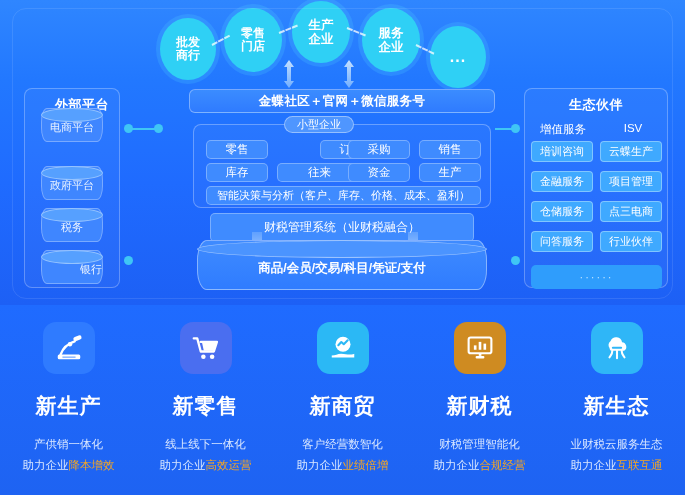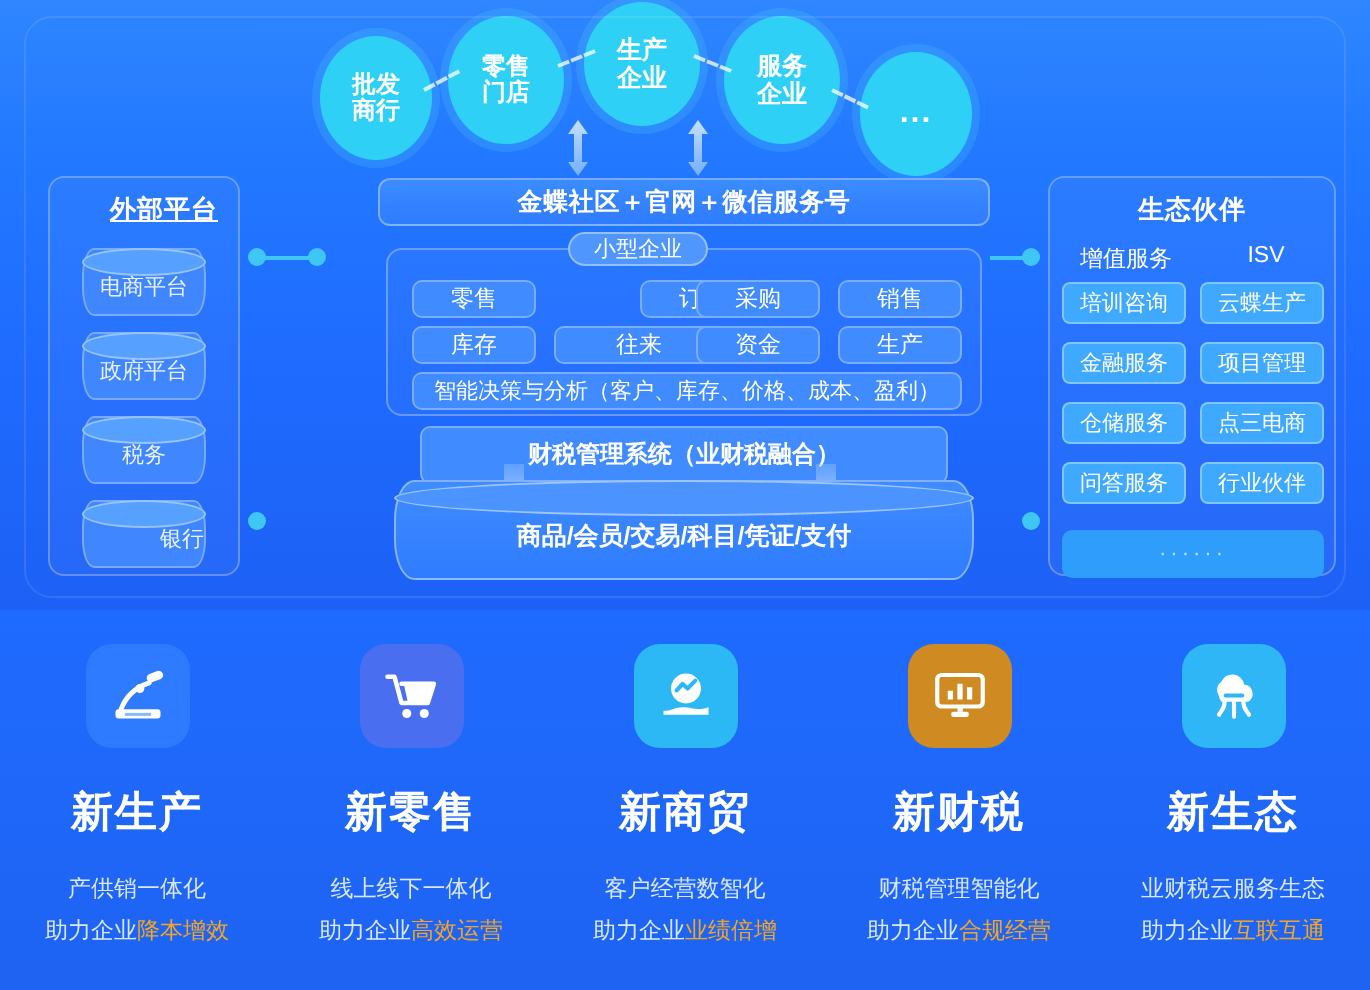--- a/index.html
+++ b/index.html
@@ -191,23 +191,23 @@
       <path d="M6 0 L11 7 L8 7 L8 21 L11 21 L6 28 L1 21 L4 21 L4 7 L1 7 Z" fill="url(#ga)"></path>
     </svg>
   </div>
   <div class="vArrow" style="left:343px; top:60px;">
     <svg width="12" height="28" viewBox="0 0 12 28">
       <path d="M6 0 L11 7 L8 7 L8 21 L11 21 L6 28 L1 21 L4 21 L4 7 L1 7 Z" fill="url(#ga)"></path>
     </svg>
   </div>
 
   <div class="panel" style="left:24px; top:88px; width:96px; height:200px;"></div>
-  <div class="panel-title" style="left:24px; top:96px; width:116px;text-decoration:underline;">外部平台</div>
-
-  <div class="cyl" style="left:72px; top:124px;">
+  <div class="panel-title" style="left:24px; top:96px; width:116px;">外部平台</div>
+
+  <div class="cyl" style="left:72px; top:108px;">
     <span>电商平台</span>
   </div>
   <div class="cyl" style="left:72px; top:166px;">
     <span>政府平台</span>
   </div>
   <div class="cyl" style="left:72px; top:208px;">
     <span>税务</span>
   </div>
   <div class="cyl" style="left:72px; top:250px;justify-content:flex-end;">
     <span>银行</span>
@@ -250,21 +250,21 @@
     <span>资金</span>
     </div>
   <div class="pill" style="left:419px; top:163px; width:62px; height:19px;">
     <span>生产</span>
     </div>
 
   <div class="wide" style="left:206px; top:186px; width:275px; height:19px;">
     <span>智能决策与分析（客户、库存、价格、成本、盈利）</span>
   </div>
 
-  <div class="wide" style="left:210px; top:213px; width:264px; height:29px; font-size:12px; font-weight:bold;">
+  <div class="wide" style="left:210px; top:213px; width:264px; height:29px; font-size:12px; font-weight:normal;">
     <span>财税管理系统（业财税融合）</span>
   </div>
 
   <div class="downarrow" style="left:244px; top:232px;">
     <svg width="26" height="34" viewBox="0 0 26 34">
       <defs>
           <linearGradient id="gd" x1="0" y1="0" x2="0" y2="1">
         <stop offset="0%" stop-color="#9cc8ff" stop-opacity=".35"></stop>
         <stop offset="100%" stop-color="#ffffff" stop-opacity=".95"></stop>
       </linearGradient>

